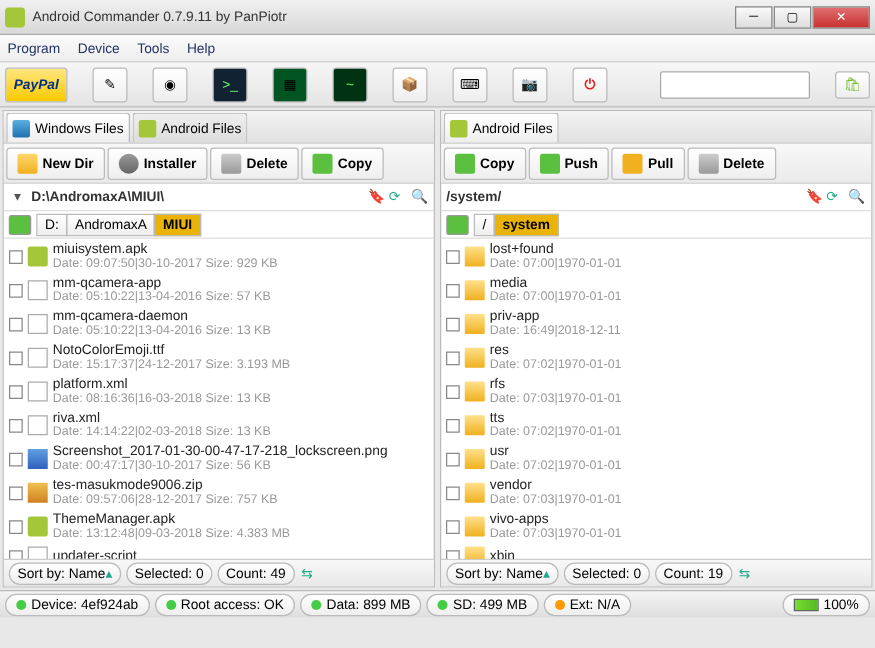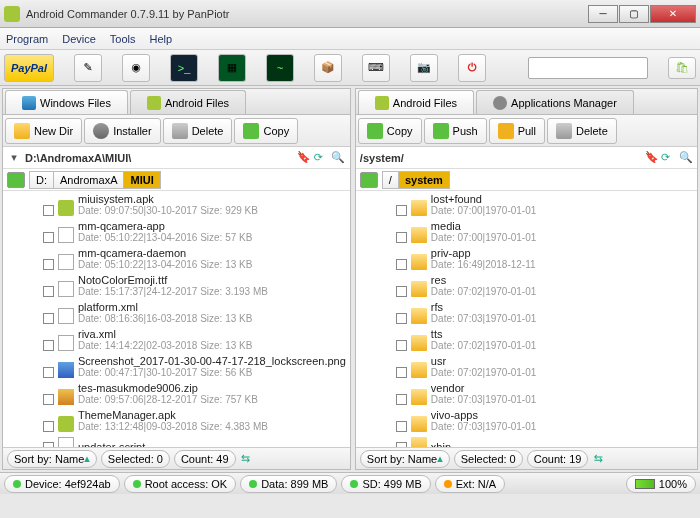--- a/index.html
+++ b/index.html
@@ -13,28 +13,28 @@
 .menubar { height: 22px; background: linear-gradient(#fafafa,#eee); border-bottom: 1px solid #ccc; display: flex; align-items: center; padding: 0 6px; gap: 14px; color: #236; }
 .menubar span { cursor: default; }
 .toolbar { height: 36px; background: linear-gradient(#f6f6f6,#e4e4e4); border-bottom: 1px solid #bbb; display: flex; align-items: center; padding: 0 4px; gap: 20px; }
 .toolbar .tbtn { width: 28px; height: 28px; border: 1px solid #bbb; border-radius: 3px; background: linear-gradient(#fff,#eee); display: flex; align-items: center; justify-content: center; }
 .toolbar .paypal { width: 50px; font-weight: bold; font-style: italic; color: #003087; background: linear-gradient(#ffe680,#f9c900); }
 .toolbar .search { margin-left: auto; width: 120px; height: 22px; border: 1px solid #aaa; background: #fff; border-radius: 2px; }
 .toolbar .bag { width: 28px; height: 22px; }
 .split { display: flex; height: 386px; }
 .pane { flex: 1; display: flex; flex-direction: column; border: 1px solid #bbb; margin: 2px; background: #fff; }
 .pane-tabs { height: 26px; display: flex; align-items: flex-end; background: linear-gradient(#f4f4f4,#e0e0e0); border-bottom: 1px solid #bbb; padding: 0 2px; }
-.ptab { height: 24px; padding: 0 16px; display: flex; align-items: center; gap: 4px; border: 1px solid #bbb; border-bottom: none; background: linear-gradient(#fff,#eee); border-radius: 3px 3px 0 0; margin-right: 2px; }
+.ptab { height: 24px; padding: 0 4px; display: flex; align-items: center; gap: 4px; border: 1px solid #bbb; border-bottom: none; background: linear-gradient(#fff,#eee); border-radius: 3px 3px 0 0; margin-right: 2px; }
 .ptab.inactive { background: linear-gradient(#eee,#ddd); }
 .ptab .ticon { width: 14px; height: 14px; }
 .ticon.android { background: #a4c639; border-radius: 2px; }
 .ticon.win { background: linear-gradient(#5ab0e0,#2070b0); border-radius: 2px; }
 .ticon.gear { background: #888; border-radius: 50%; }
 .actions { height: 32px; display: flex; align-items: center; gap: 2px; padding: 2px; background: linear-gradient(#f8f8f8,#eaeaea); border-bottom: 1px solid #ccc; }
-.abtn { height: 26px; padding: 0 8px; display: flex; align-items: center; gap: 4px; border: 1px solid #bbb; border-radius: 3px; background: linear-gradient(#fff,#eee); }
+.abtn { height: 26px; padding: 0 8px; display: flex; align-items: center; gap: 4px; border: 1px solid #bbb; border-radius: 3px; background: linear-gradient(#fff,#eee); font-weight: bold; }
 .abtn .aicon { width: 16px; height: 16px; }
 .aicon.folder { background: linear-gradient(#ffd76a,#f0b020); border-radius: 2px; }
 .aicon.gear { background: linear-gradient(#999,#666); border-radius: 50%; }
 .aicon.trash { background: linear-gradient(#ccc,#999); border-radius: 2px; }
 .aicon.copy { background: #5bbf3f; border-radius: 2px; }
 .aicon.push { background: #5bbf3f; border-radius: 2px; }
 .aicon.pull { background: #f0b020; border-radius: 2px; }
 .pathrow { height: 22px; display: flex; align-items: center; gap: 4px; padding: 0 4px; border-bottom: 1px solid #ddd; }
 .pathrow .arrow { width: 14px; text-align: center; color: #555; }
 .pathrow .path { flex: 1; font-weight: bold; color: #333; }
@@ -42,21 +42,21 @@
 .pathrow .refresh { width: 14px; color: #2a8; }
 .pathrow .mag { width: 14px; color: #48a; }
 .crumbs { height: 22px; display: flex; align-items: center; gap: 0; padding: 0 4px; border-bottom: 1px solid #ddd; }
 .crumbs .back { width: 18px; height: 16px; background: #5bbf3f; border: 1px solid #999; border-radius: 2px; margin-right: 4px; }
 .crumbs .crumb { height: 18px; padding: 0 6px; border: 1px solid #bbb; background: linear-gradient(#fff,#eee); display: flex; align-items: center; margin-right: -1px; }
 .crumbs .crumb.active { background: #eab308; font-weight: bold; }
 .filelist { flex: 1; overflow-y: auto; overflow-x: hidden; }
 .filelist::-webkit-scrollbar { width: 16px; }
 .filelist::-webkit-scrollbar-track { background: #eee; border-left: 1px solid #ccc; }
 .filelist::-webkit-scrollbar-thumb { background: linear-gradient(#ddd,#bbb); border: 1px solid #999; border-radius: 2px; }
-.frow { display: flex; align-items: flex-end; padding: 2px 4px; gap: 4px; margin-left: 36px; }
+.frow { display: flex; align-items: center; padding: 2px 4px; gap: 4px; }
 .frow .cb { width: 11px; height: 11px; border: 1px solid #888; background: #fff; margin-top: 2px; flex-shrink: 0; }
 .frow .ficon { width: 16px; height: 16px; flex-shrink: 0; margin-top: 1px; }
 .ficon.apk { background: #a4c639; border-radius: 2px; }
 .ficon.file { background: #fff; border: 1px solid #aaa; }
 .ficon.folder { background: linear-gradient(#ffe08a,#f0b020); border-radius: 1px; }
 .ficon.img { background: linear-gradient(#60a0e0,#3060c0); }
 .ficon.zip { background: linear-gradient(#f0c050,#d08020); }
 .frow .fmain { flex: 1; min-width: 0; }
 .frow .fname { color: #222; white-space: nowrap; overflow: hidden; text-overflow: ellipsis; }
 .frow .fmeta { color: #999; font-size: 10px; white-space: nowrap; }
@@ -240,24 +240,20 @@
       <div class="arrows">⇆</div>
     </div>
   </div>
 
   <div class="pane">
     <div class="pane-tabs">
       <div class="ptab">
           <div class="ticon android"></div>
           <span>Android Files</span>
         </div>
-      <div class="ptab inactive">
-          <div class="ticon gear"></div>
-          <span>Applications Manager</span>
-        </div>
     </div>
     <div class="actions">
       <div class="abtn">
           <div class="aicon copy"></div>
           <span>Copy</span>
         </div>
       <div class="abtn">
           <div class="aicon push"></div>
           <span>Push</span>
         </div>

